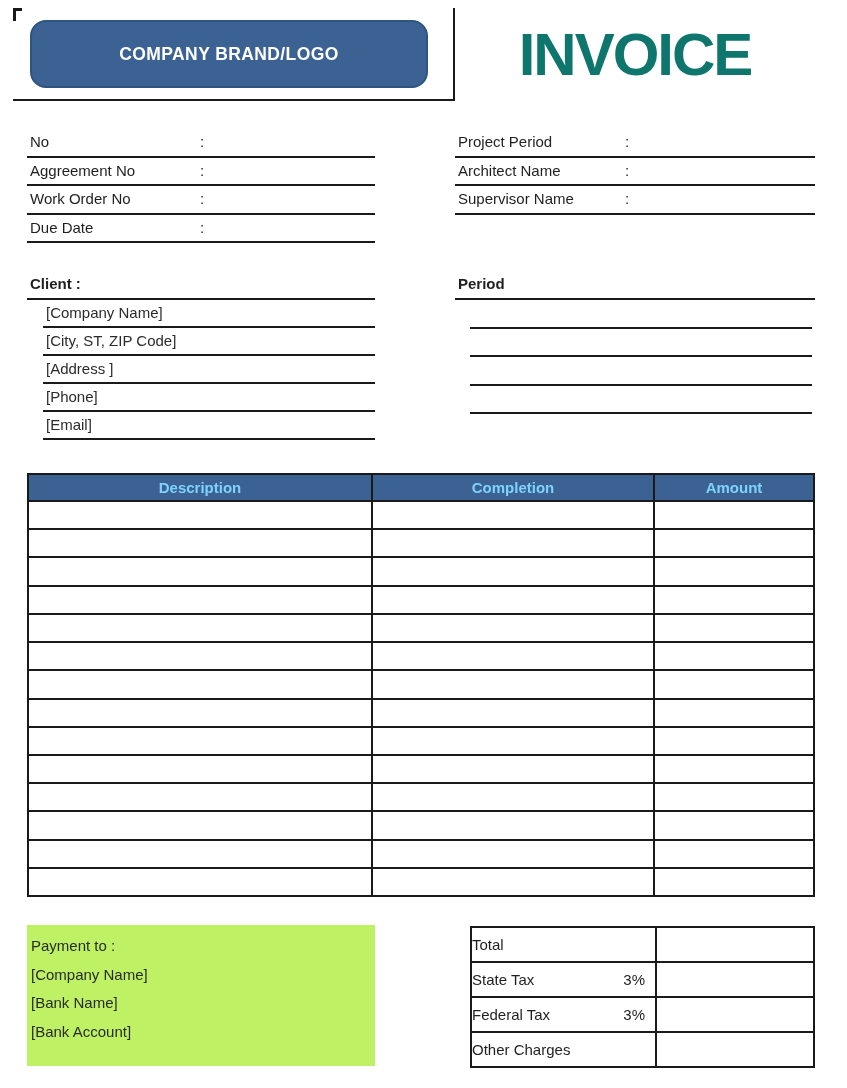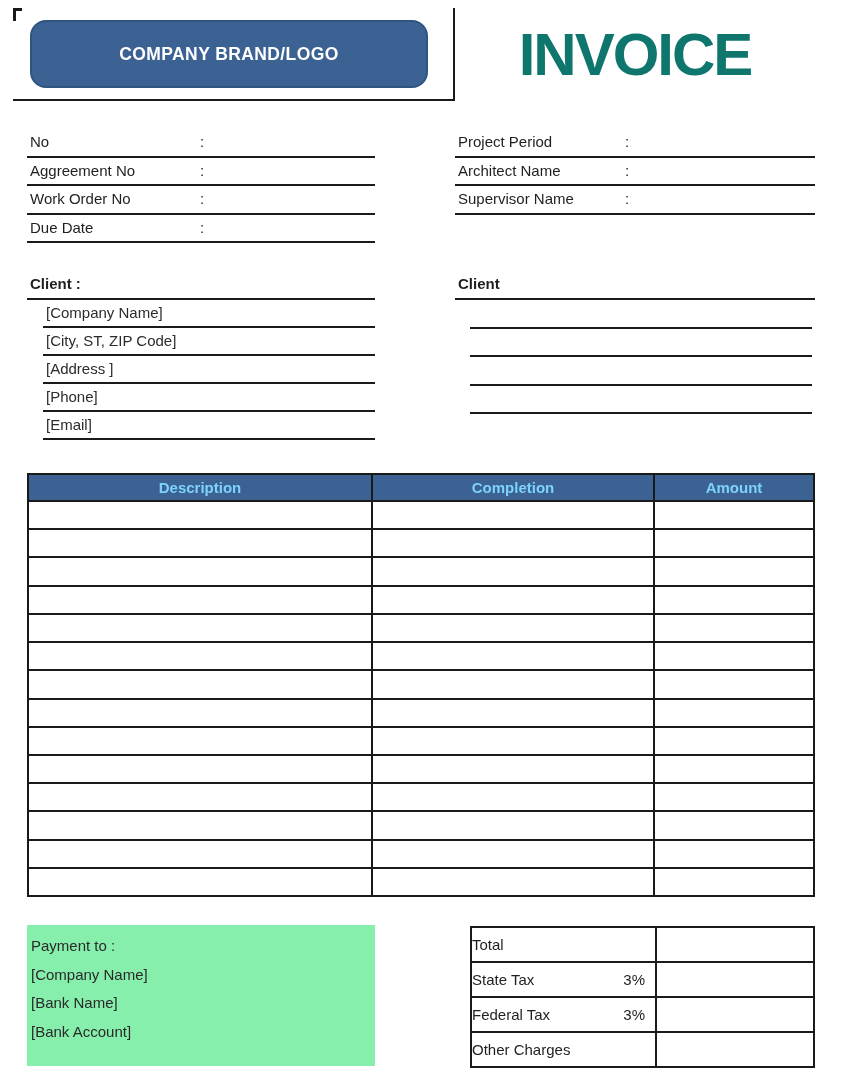--- a/index.html
+++ b/index.html
@@ -75,21 +75,21 @@
   .items-body { flex: 1; display: flex; flex-direction: column; }
   .item-row { flex: 1; display: flex; border-bottom: 2px solid #1a1a1a; }
   .item-row:last-child { border-bottom: none; }
   .c1 { width: 344px; border-right: 2px solid #1a1a1a; }
   .c2 { width: 282px; border-right: 2px solid #1a1a1a; }
   .c3 { flex: 1; }
 
   
   .payment-box {
     left: 27px; top: 925px; width: 348px; height: 141px;
-    background: #86efac;
+    background: #bef264;
     padding: 7px 0 0 4px;
     font-size: 15px; color: #2a2a2a;
   }
   .payment-box .pline { height: 28.5px; line-height: 27px; }
 
   .totals-table {
     left: 470px; top: 926px; width: 345px; height: 142px;
     border: 2px solid #1a1a1a;
     display: flex; flex-direction: column;
     font-size: 15px;
@@ -156,21 +156,21 @@
 <div class="fgroup" style="left:43px; top:299.5px; width:332px;">
   <div class="client-line">[Company Name]</div>
   <div class="client-line">[City, ST, ZIP Code]</div>
   <div class="client-line">[Address ]</div>
   <div class="client-line">[Phone]</div>
   <div class="client-line">[Email]</div>
 </div>
 
 <div class="fgroup" style="left:455px; top:271px; width:360px;">
   <div class="fline">
-    <span class="flabel bold">Client</span>
+    <span class="flabel bold">Period</span>
   </div>
 </div>
 <div class="fgroup" style="left:470px; top:301px; width:342px;">
   <div class="blank-line"></div>
   <div class="blank-line"></div>
   <div class="blank-line"></div>
   <div class="blank-line"></div>
 </div>
 
 <div class="abs items-table">

